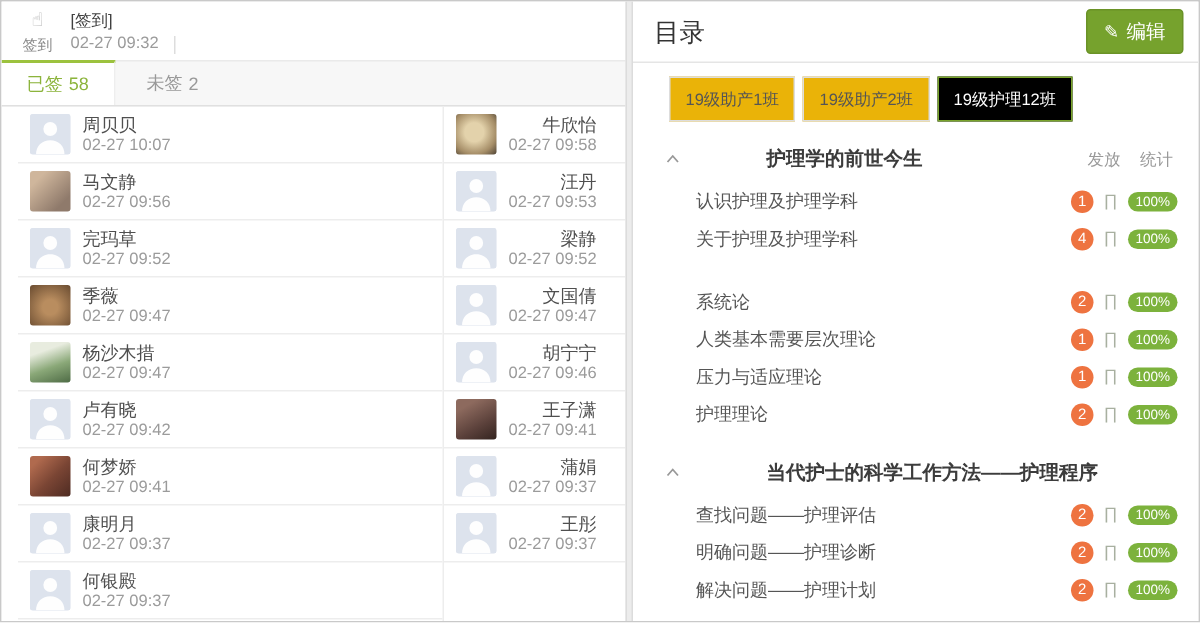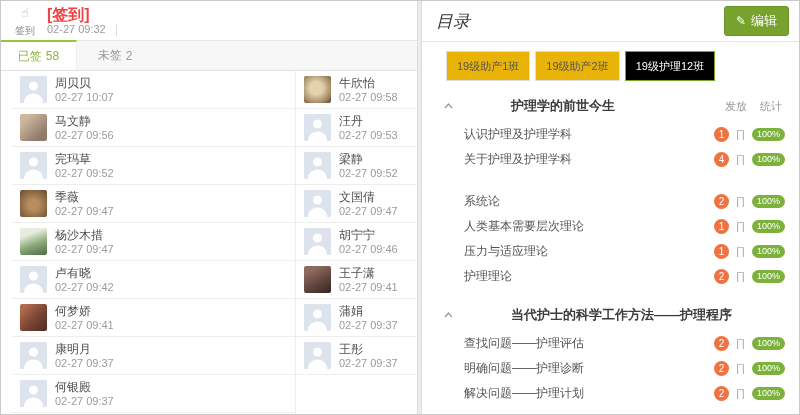--- a/index.html
+++ b/index.html
@@ -6,51 +6,51 @@
   body { font-family:"Liberation Sans","DejaVu Sans",sans-serif; background:#fff; }
   .screen { width:800px; height:415px; display:flex; border:1px solid #c9c9c9; background:#fff; overflow:hidden; }
 
   
   .left-panel { width:416px; display:flex; flex-direction:column; background:#fff; }
   .signin-header { height:39px; display:flex; align-items:flex-start; padding:5px 10px 0 8px; }
   .signin-icon-col { width:32px; text-align:center; }
   .hand-glyph { font-size:13px; color:#b3b3b3; line-height:14px; display:block; }
   .signin-icon-label { font-size:10px; color:#8a8a8a; line-height:13px; }
   .signin-title-col { margin-left:6px; padding-top:1px; }
-  .signin-title { font-size:16px; color:#ef4444; line-height:15px;font-weight:bold; }
+  .signin-title { font-size:11px; color:#404040; line-height:15px; }
   .signin-time { font-size:11px; color:#9b9b9b; line-height:15px; display:flex; align-items:center; }
   .signin-time::after { content:""; display:inline-block; width:1px; height:12px; background:#ddd; margin-left:10px; }
 
   .signin-tabbar { height:31px; background:#f7f7f7; border-top:1px solid #eaeaea; border-bottom:1px solid #e0e0e0; display:flex; }
   .signin-tab { width:76px; display:flex; align-items:center; justify-content:center; gap:4px; font-size:12px; color:#999; cursor:pointer;text-align:center; }
   .signin-tab.active { background:#fff; border-top:2px solid #9cc23e; margin-top:-1px; color:#8cb43c; border-right:1px solid #eee; }
 
   .student-grid { flex:1; display:flex; overflow:hidden;margin-left:11px; }
   .student-col { display:flex; flex-direction:column; }
   .student-col.col1 { width:284px; border-right:1px solid #ededed; }
-  .student-col.col2 { flex:1; }
+  .student-col.col2 { flex:1;text-align:right; }
   .student-cell { height:38px; border-bottom:1px solid #ededed; display:flex; align-items:center; padding:0 8px; gap:8px; }
   .avatar { width:27px; height:27px; border-radius:2px; background:#dde3ed; overflow:hidden; flex:none; }
   .avatar svg { display:block; }
   .avatar.photo-1 { background:linear-gradient(135deg,#cfb69c 20%,#8f7a6b 80%); }
   .avatar.photo-2 { background:radial-gradient(circle at 50% 55%,#b98d5f 25%,#6e4f33 95%); }
   .avatar.photo-3 { background:linear-gradient(160deg,#e8ecdf 25%,#8aa878 60%,#4e6b45); }
   .avatar.photo-4 { background:linear-gradient(135deg,#b06a4e 15%,#7a4534 55%,#4e2b22); }
   .avatar.photo-5 { background:radial-gradient(circle at 45% 45%,#e3d2ab 30%,#a58d67 70%,#4e4335); }
   .avatar.photo-6 { background:linear-gradient(150deg,#8d6a5e 20%,#5a403a 65%,#33241f); }
   .student-name { font-size:12px; color:#4f4f4f; line-height:14px; }
   .student-time { font-size:11px; color:#9b9b9b; line-height:14px; }
 
   
   .panel-gap { width:5px; background:#ececec; border-left:1px solid #dcdcdc; border-right:1px solid #dcdcdc; }
 
   
   .right-panel { flex:1; display:flex; flex-direction:column; background:#fff; overflow:hidden; }
   .toc-header { height:41px; flex:none; display:flex; align-items:center; padding:0 10px 0 14px; border-bottom:1px solid #e5e5e5; }
-  .toc-title { font-size:17px; color:#333;font-style:italic; }
+  .toc-title { font-size:17px; color:#333; }
   .edit-btn { margin-left:auto; background:#76a22d; border:1px solid #6a9227; color:#fff; font-size:13px; padding:5px 11px; border-radius:3px; display:flex; align-items:center; gap:5px; cursor:pointer; font-family:inherit; }
   .edit-btn .pencil { font-size:12px; }
 
   .class-tabs { padding:9px 0 0 24px; display:flex; gap:5px; flex:none; }
   .class-tab { font-size:11px; color:#555; background:#eab308; border:1px solid #ddd; padding:0 10px; height:30px; display:flex; align-items:center; cursor:pointer; }
   .class-tab.active { background:#000000; border-color:#7aa52c; color:#fff; }
 
   .chapters { padding:16px 14px 0 22px; overflow:hidden; }
   .chapter { margin-bottom:17px; }
   .chapter-header { display:flex; align-items:center;gap:47px; }

